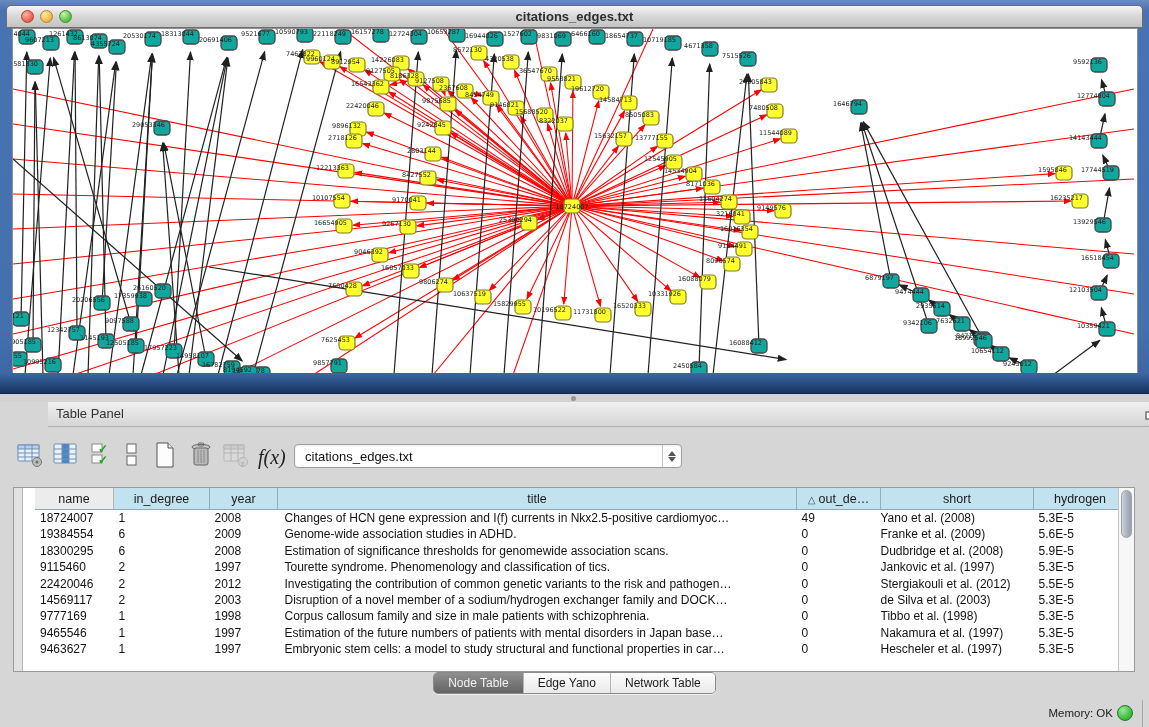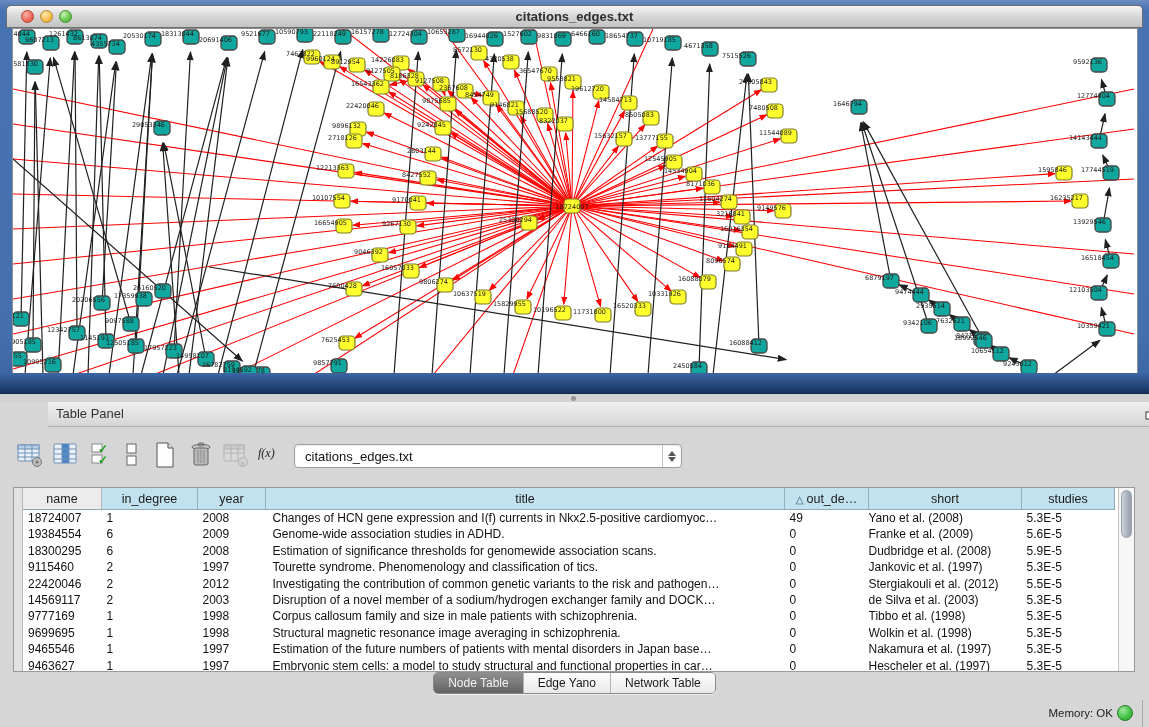--- a/index.html
+++ b/index.html
@@ -38,36 +38,36 @@
     background:linear-gradient(#f0f0f0,#d5d5d5);border-bottom:1px solid #b0b0b0;box-sizing:border-box;margin-left:48px;}
   .panel-header .ptitle{position:absolute;left:8px;top:4px;font-size:13px;color:#333;}
   .float-btn{position:absolute;right:36px;top:4px;cursor:pointer;}
   .close-btn{position:absolute;right:12px;top:2px;font-size:15px;font-weight:bold;color:#1a1a1a;cursor:pointer;}
 
   .panel-body{position:absolute;left:0;top:427px;width:1149px;height:300px;background:#d6d6d6;}
 
   
   .toolbar{position:absolute;left:0;top:14px;height:36px;width:1149px;}
   .tbi{position:absolute;top:0;width:30px;height:32px;cursor:pointer;}
-  .fx{position:absolute;left:258px;top:5px;font-family:"Liberation Serif",serif;font-style:italic;font-size:12px;color:#222;cursor:pointer;}
+  .fx{position:absolute;left:258px;top:5px;font-family:"Liberation Serif",serif;font-style:italic;font-size:20px;color:#222;cursor:pointer;}
   .dropdown{position:absolute;left:294px;top:3px;width:388px;height:24px;background:#fff;
     border:1px solid #9d9d9d;border-radius:4px;box-sizing:border-box;cursor:pointer;
     box-shadow:inset 0 1px 2px rgba(0,0,0,.08);}
   .dropdown .dval{position:absolute;left:10px;top:4px;font-size:13px;color:#111;}
   .stepper{position:absolute;right:0;top:0;width:18px;height:22px;border-left:1px solid #c3c3c3;
     display:flex;flex-direction:column;align-items:center;justify-content:center;gap:1px;}
   .stepper i{display:block;width:0;height:0;border-left:4px solid transparent;border-right:4px solid transparent;}
   .stepper .up{border-bottom:5px solid #555;}
   .stepper .dn{border-top:5px solid #555;}
 
   
   .tablebox{position:absolute;left:13px;top:60px;width:1122px;height:185px;background:#fff;
     border:1px solid #9a9a9a;box-sizing:border-box;overflow:hidden;}
   .gutter{position:absolute;left:0;top:0;bottom:0;width:8px;background:#e2e2e2;border-right:1px solid #b8b8b8;}
-  .tablebox table{position:absolute;left:9px;top:0;border-collapse:collapse;table-layout:fixed;width:900px;}
+  .tablebox table{position:absolute;left:21px;top:0;border-collapse:collapse;table-layout:fixed;width:900px;}
   .tablebox th{height:21px;font-size:12.5px;font-weight:normal;color:#1a1a1a;text-align:center;
     background:var(--hdr-blue,#c3e2ef);border-right:1px solid #93aebc;border-bottom:1px solid #8fa9b6;
     white-space:nowrap;overflow:hidden;padding:0;}
   .tablebox th.c0{background:#ececec;border-right:1px solid #b5b5b5;}
   .tablebox th.c7{background:#fff;border-right:none;}
   .tablebox td{height:16px;line-height:16.4px;font-size:12px;color:#111;padding:0 0 0 5px;
     white-space:nowrap;overflow:hidden;}
   .tablebox td.c3{padding-left:7px;}
   .tablebox td.c5{text-align:left;padding-left:0;}
   .c0{width:78px}.c1{width:95px}.c2{width:67px}.c3{width:518px}.c4{width:83px}.c5{width:152px}.c6{width:92px}.c7{width:auto}
@@ -855,21 +855,21 @@
       <div class="gutter"></div>
       <table>
         <thead>
             <tr id="table-head">
               <th class="c0">name</th>
               <th class="c1">in_degree</th>
               <th class="c2">year</th>
               <th class="c3">title</th>
               <th class="c4"><span class="sortmark">△</span>out_de…</th>
               <th class="c5">short</th>
-              <th class="c6">studies</th>
+              <th class="c6">hydrogen</th>
               <th class="c7"></th>
             </tr>
           </thead>
         <tbody id="table-body">
             <tr>
               <td class="c0">18724007</td>
               <td class="c1">1</td>
               <td class="c2">2008</td>
               <td class="c3">Changes of HCN gene expression and I(f) currents in Nkx2.5-positive cardiomyoc…</td>
               <td class="c4">49</td>
@@ -931,30 +931,20 @@
               <td class="c0">9777169</td>
               <td class="c1">1</td>
               <td class="c2">1998</td>
               <td class="c3">Corpus callosum family and size in male patients with schizophrenia.</td>
               <td class="c4">0</td>
               <td class="c5">Tibbo et al. (1998)</td>
               <td class="c6">5.3E-5</td>
               <td class="c7"></td>
             </tr>
             <tr>
-              <td class="c0">9699695</td>
-              <td class="c1">1</td>
-              <td class="c2">1998</td>
-              <td class="c3">Structural magnetic resonance image averaging in schizophrenia.</td>
-              <td class="c4">0</td>
-              <td class="c5">Wolkin et al. (1998)</td>
-              <td class="c6">5.3E-5</td>
-              <td class="c7"></td>
-            </tr>
-            <tr>
               <td class="c0">9465546</td>
               <td class="c1">1</td>
               <td class="c2">1997</td>
               <td class="c3">Estimation of the future numbers of patients with mental disorders in Japan base…</td>
               <td class="c4">0</td>
               <td class="c5">Nakamura et al. (1997)</td>
               <td class="c6">5.3E-5</td>
               <td class="c7"></td>
             </tr>
             <tr>

